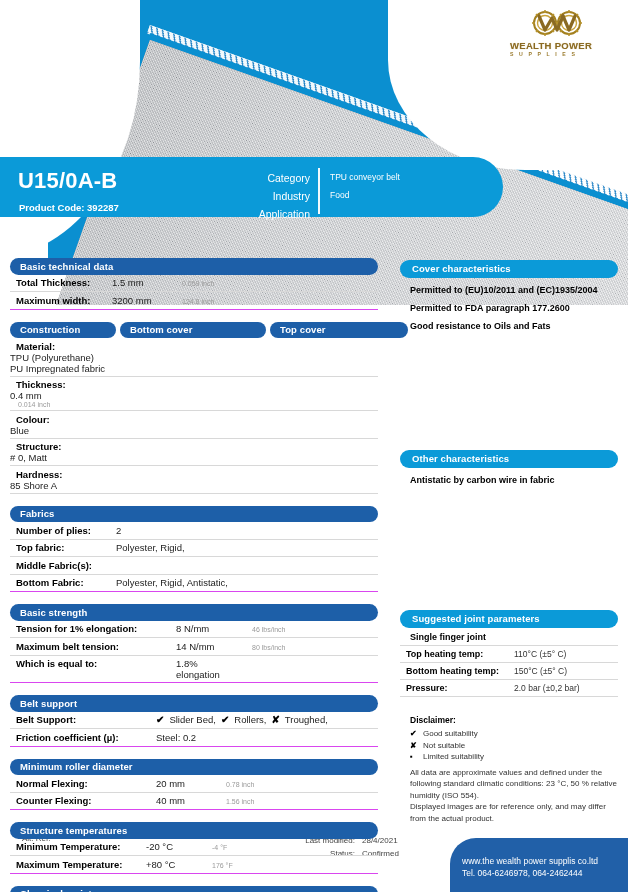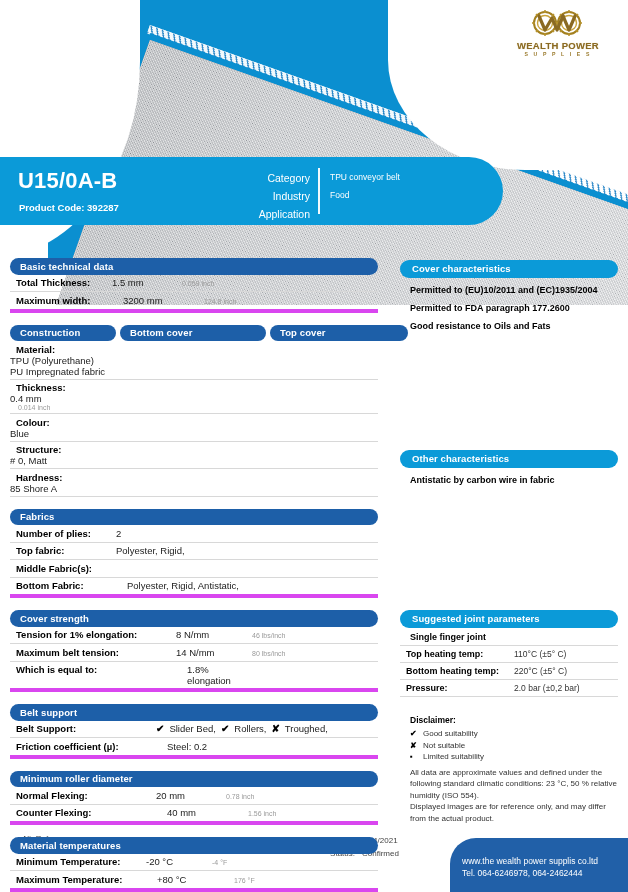--- a/index.html
+++ b/index.html
@@ -49,35 +49,35 @@
   .hero-white-tl{
     position:absolute;left:-120px;top:-70px;width:260px;height:330px;
     background:#ffffff;border-radius:0 0 60% 0;
   }
   .hero-white-tr{
     position:absolute;right:-10px;top:-30px;width:250px;height:200px;
     background:#ffffff;border-radius:0 0 0 55%;
   }
 
   
-  .logo{position:absolute;right:22px;top:8px;width:96px;height:58px;text-align:center;}
+  .logo{position:absolute;right:22px;top:8px;width:96px;height:58px;text-align:left;}
   .logo svg{display:block;margin:0 auto;}
   .logo-name{
     font-size:9.5px;font-weight:bold;letter-spacing:.3px;
     color:#8a6a23;margin-top:1px;line-height:1;
     text-shadow:0 0 1px rgba(190,160,80,.6);
   }
   .logo-sub{
     font-size:5.2px;font-weight:bold;letter-spacing:2.1px;
     color:#9a7a2c;margin-top:1.5px;line-height:1;
   }
 
   
   .title-pill{
-    position:absolute;left:0;top:157px;width:503px;height:68px;
+    position:absolute;left:0;top:157px;width:503px;height:60px;
     background:#0b9ad8;
     border-radius:0 34px 34px 0;
     z-index:5;
   }
   .title-main{
     position:absolute;left:18px;top:11px;
     font-size:22px;font-weight:bold;color:#ffffff;letter-spacing:.2px;
   }
   .title-code{
     position:absolute;left:19px;top:45px;
@@ -108,21 +108,21 @@
     letter-spacing:.1px;
   }
   .bar-light{background:#0b9ad8;border-radius:10px;padding:3px 0 4px 12px;font-size:9.5px;}
 
   .row{
     display:flex;align-items:baseline;
     border-bottom:1px solid #d8d8d8;
     padding:2.5px 0 2px 0;
     min-height:12px;
   }
-  .row:last-child{border-bottom:4px solid #d946ef;gap:11px;}
+  .row:last-child{border-bottom:1px solid #d946ef;}
   .lbl{font-size:9.5px;font-weight:bold;color:#000;padding-left:6px;}
   .val{font-size:9.5px;color:#222;}
   .alt{font-size:7px;color:#9a9a9a;padding-left:8px;}
 
   
   .w-a .lbl{width:96px;}
   .w-a .val{width:62px;}
   .w-b .lbl{width:100px;}
   .w-b .val{width:auto;}
   .w-c .lbl{width:160px;}
@@ -309,21 +309,21 @@
           <div class="val"></div>
         </div>
         <div class="row">
           <div class="lbl">Bottom Fabric:</div>
           <div class="val">Polyester, Rigid, Antistatic,</div>
         </div>
       </div>
     </div>
 
     <div class="sec">
-      <div class="bar">Cover strength</div>
+      <div class="bar">Basic strength</div>
       <div class="w-c">
         <div class="row">
           <div class="lbl">Tension for 1% elongation:</div>
           <div class="val">8 N/mm</div>
           <div class="alt">46 lbs/inch</div>
         </div>
         <div class="row">
           <div class="lbl">Maximum belt tension:</div>
           <div class="val">14 N/mm</div>
           <div class="alt">80 lbs/inch</div>
@@ -364,21 +364,21 @@
         </div>
         <div class="row">
           <div class="lbl">Counter Flexing:</div>
           <div class="val" style="width:62px">40 mm</div>
           <div class="alt">1.56 inch</div>
         </div>
       </div>
     </div>
 
     <div class="sec">
-      <div class="bar">Material temperatures</div>
+      <div class="bar">Structure temperatures</div>
       <div class="w-e">
         <div class="row">
           <div class="lbl">Minimum Temperature:</div>
           <div class="val">-20 °C</div>
           <div class="alt">-4 °F</div>
         </div>
         <div class="row">
           <div class="lbl">Maximum Temperature:</div>
           <div class="val">+80 °C</div>
           <div class="alt">176 °F</div>
@@ -409,21 +409,21 @@
 
     <div style="margin-bottom:18px">
       <div class="bar bar-light">Suggested joint parameters</div>
       <div class="jp-note">Single finger joint</div>
       <div class="jp-row">
         <div class="lbl">Top heating temp:</div>
         <div class="val">110°C (±5° C)</div>
       </div>
       <div class="jp-row">
         <div class="lbl">Bottom heating temp:</div>
-        <div class="val">220°C (±5° C)</div>
+        <div class="val">150°C (±5° C)</div>
       </div>
       <div class="jp-row">
         <div class="lbl">Pressure:</div>
         <div class="val">2.0 bar (±0,2 bar)</div>
       </div>
     </div>
 
     <div style="padding-left:10px">
       <div class="disc-title">Disclaimer:</div>
       <div class="disc-leg">

